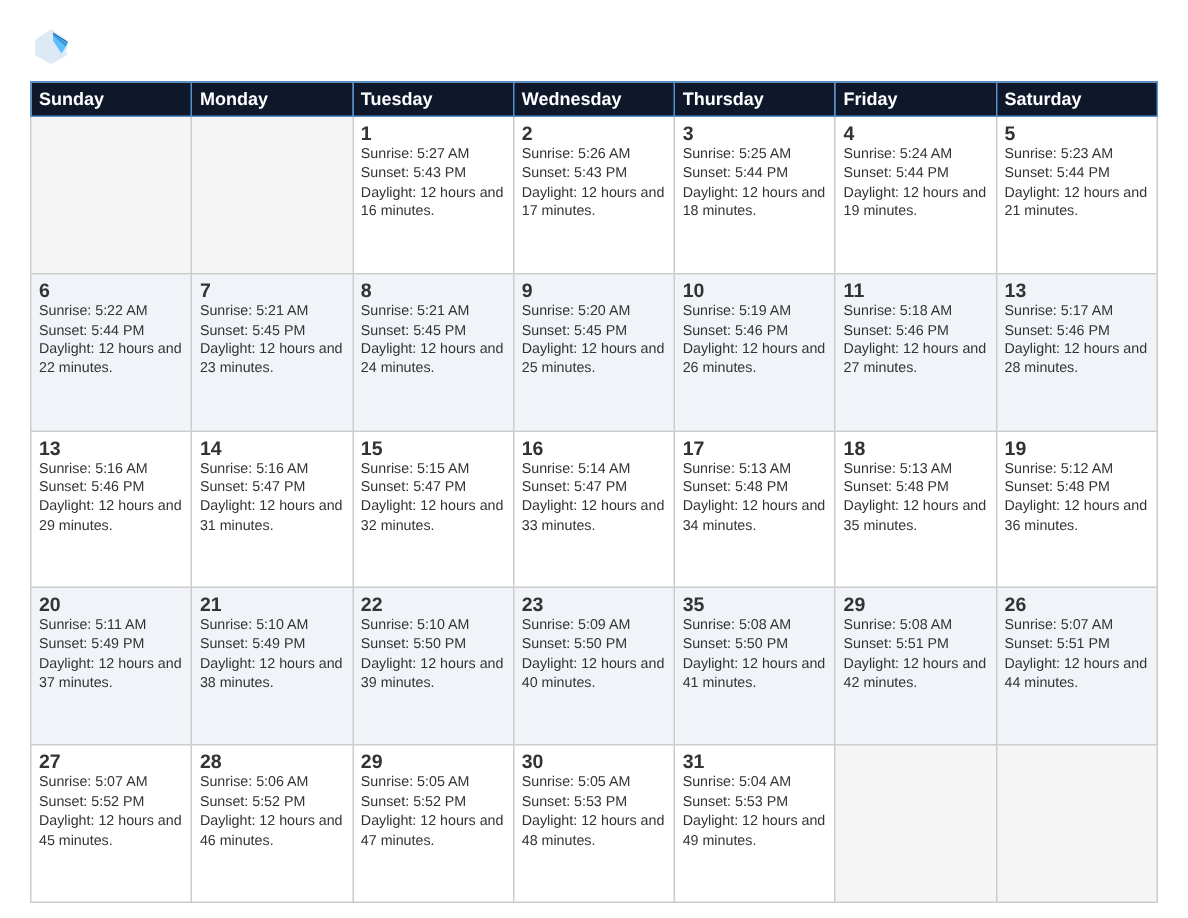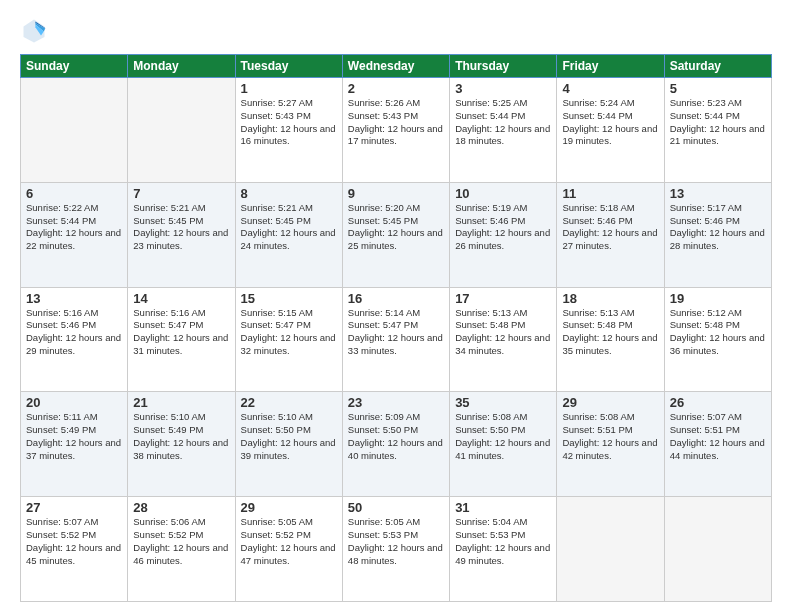--- a/index.html
+++ b/index.html
@@ -55,21 +55,21 @@
       color: #555;
     }
     .calendar {
       flex: 1;
       border: 1px solid #ccc;
       border-collapse: collapse;
       width: 100%;
       table-layout: fixed;
     }
     .calendar th {
-      background: #15803d;
+      background: #0f172a;
       color: #fff;
       text-align: left;
       padding: 4px 5px;
       font-size: 12px;
       border: 1px solid #5590cc;
     }
     .calendar td {
       border: 1px solid #ccc;
       vertical-align: top;
       padding: 3px 5px;
@@ -340,21 +340,21 @@
 and 46 minutes.</div>
           </td>
           <td>
             <span class="day-number">29</span>
             <div class="day-info">Sunrise: 5:05 AM
 Sunset: 5:52 PM
 Daylight: 12 hours
 and 47 minutes.</div>
           </td>
           <td>
-            <span class="day-number">50</span>
+            <span class="day-number">30</span>
             <div class="day-info">Sunrise: 5:05 AM
 Sunset: 5:53 PM
 Daylight: 12 hours
 and 48 minutes.</div>
           </td>
           <td>
             <span class="day-number">31</span>
             <div class="day-info">Sunrise: 5:04 AM
 Sunset: 5:53 PM
 Daylight: 12 hours

